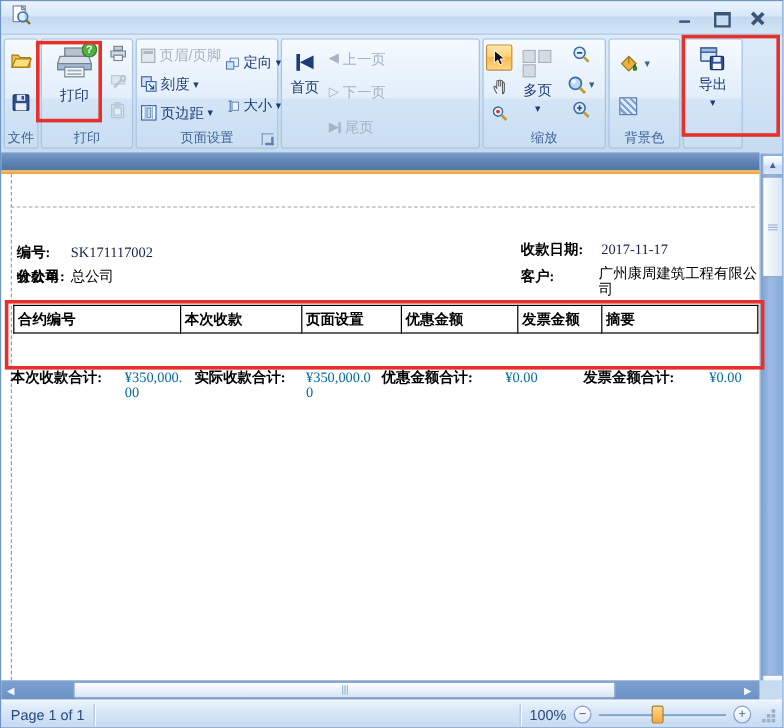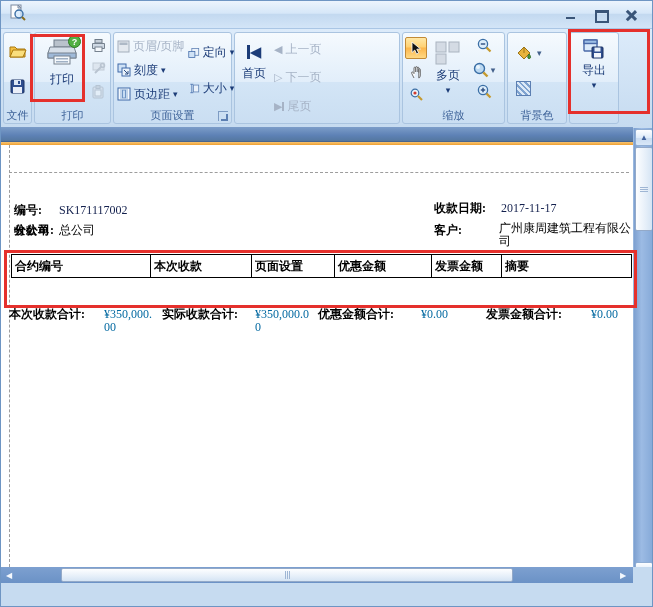--- a/index.html
+++ b/index.html
@@ -437,18 +437,38 @@
     </div>
     <div class="hthumb">
         <span class="hgrip"></span>
       </div>
     <div class="harrow" style="right:2px">
       <span>▶</span>
     </div>
   </div>
   <div class="corner"></div>
 
+  <div class="statusbar">
+    <span class="pageinfo">Page 1 of 1</span>
+    <span class="sdiv"></span>
+    <div class="zoomctl">
+      <span class="sdiv"></span>
+      <span>100%</span>
+      <span class="zbtn">
+        <span>−</span>
+      </span>
+      <span class="ztrack">
+        <span class="zthumb"></span>
+      </span>
+      <span class="zbtn">
+        <span>+</span>
+      </span>
+      <span class="rgrip">
+          <span></span>
+        </span>
+    </div>
+  </div>
 
   <div class="ann" style="left:29px;top:33px;width:55px;height:68px"></div>
   <div class="ann" style="left:567px;top:28px;width:82px;height:85px"></div>
   <div class="ann" style="left:3px;top:249px;width:633px;height:58px"></div>
 
 </div>
 
 </body></html>

